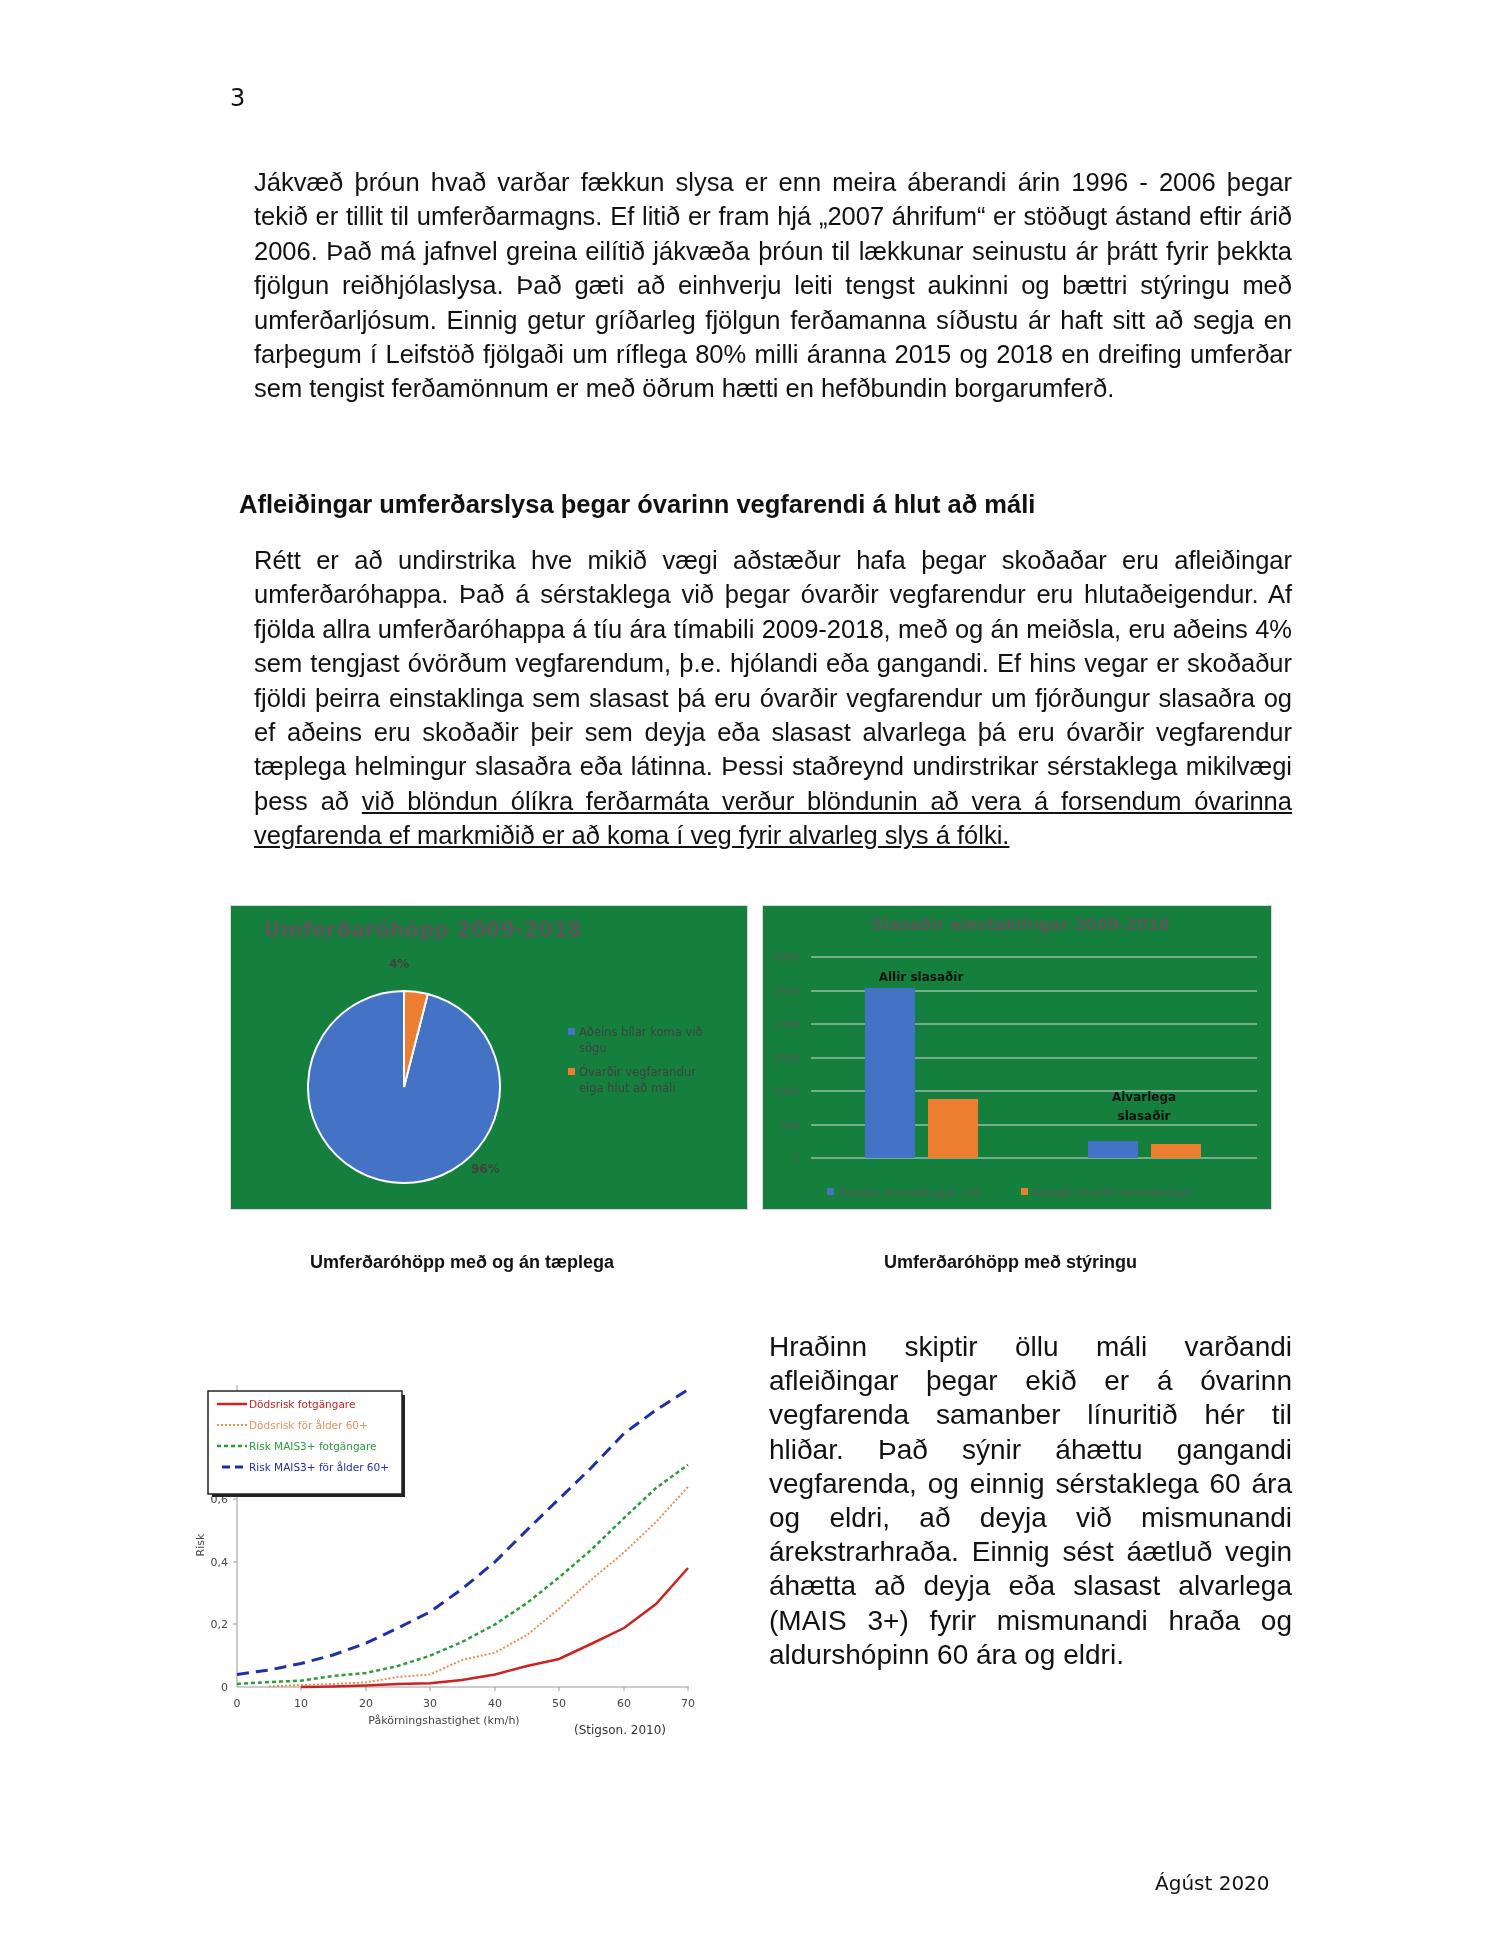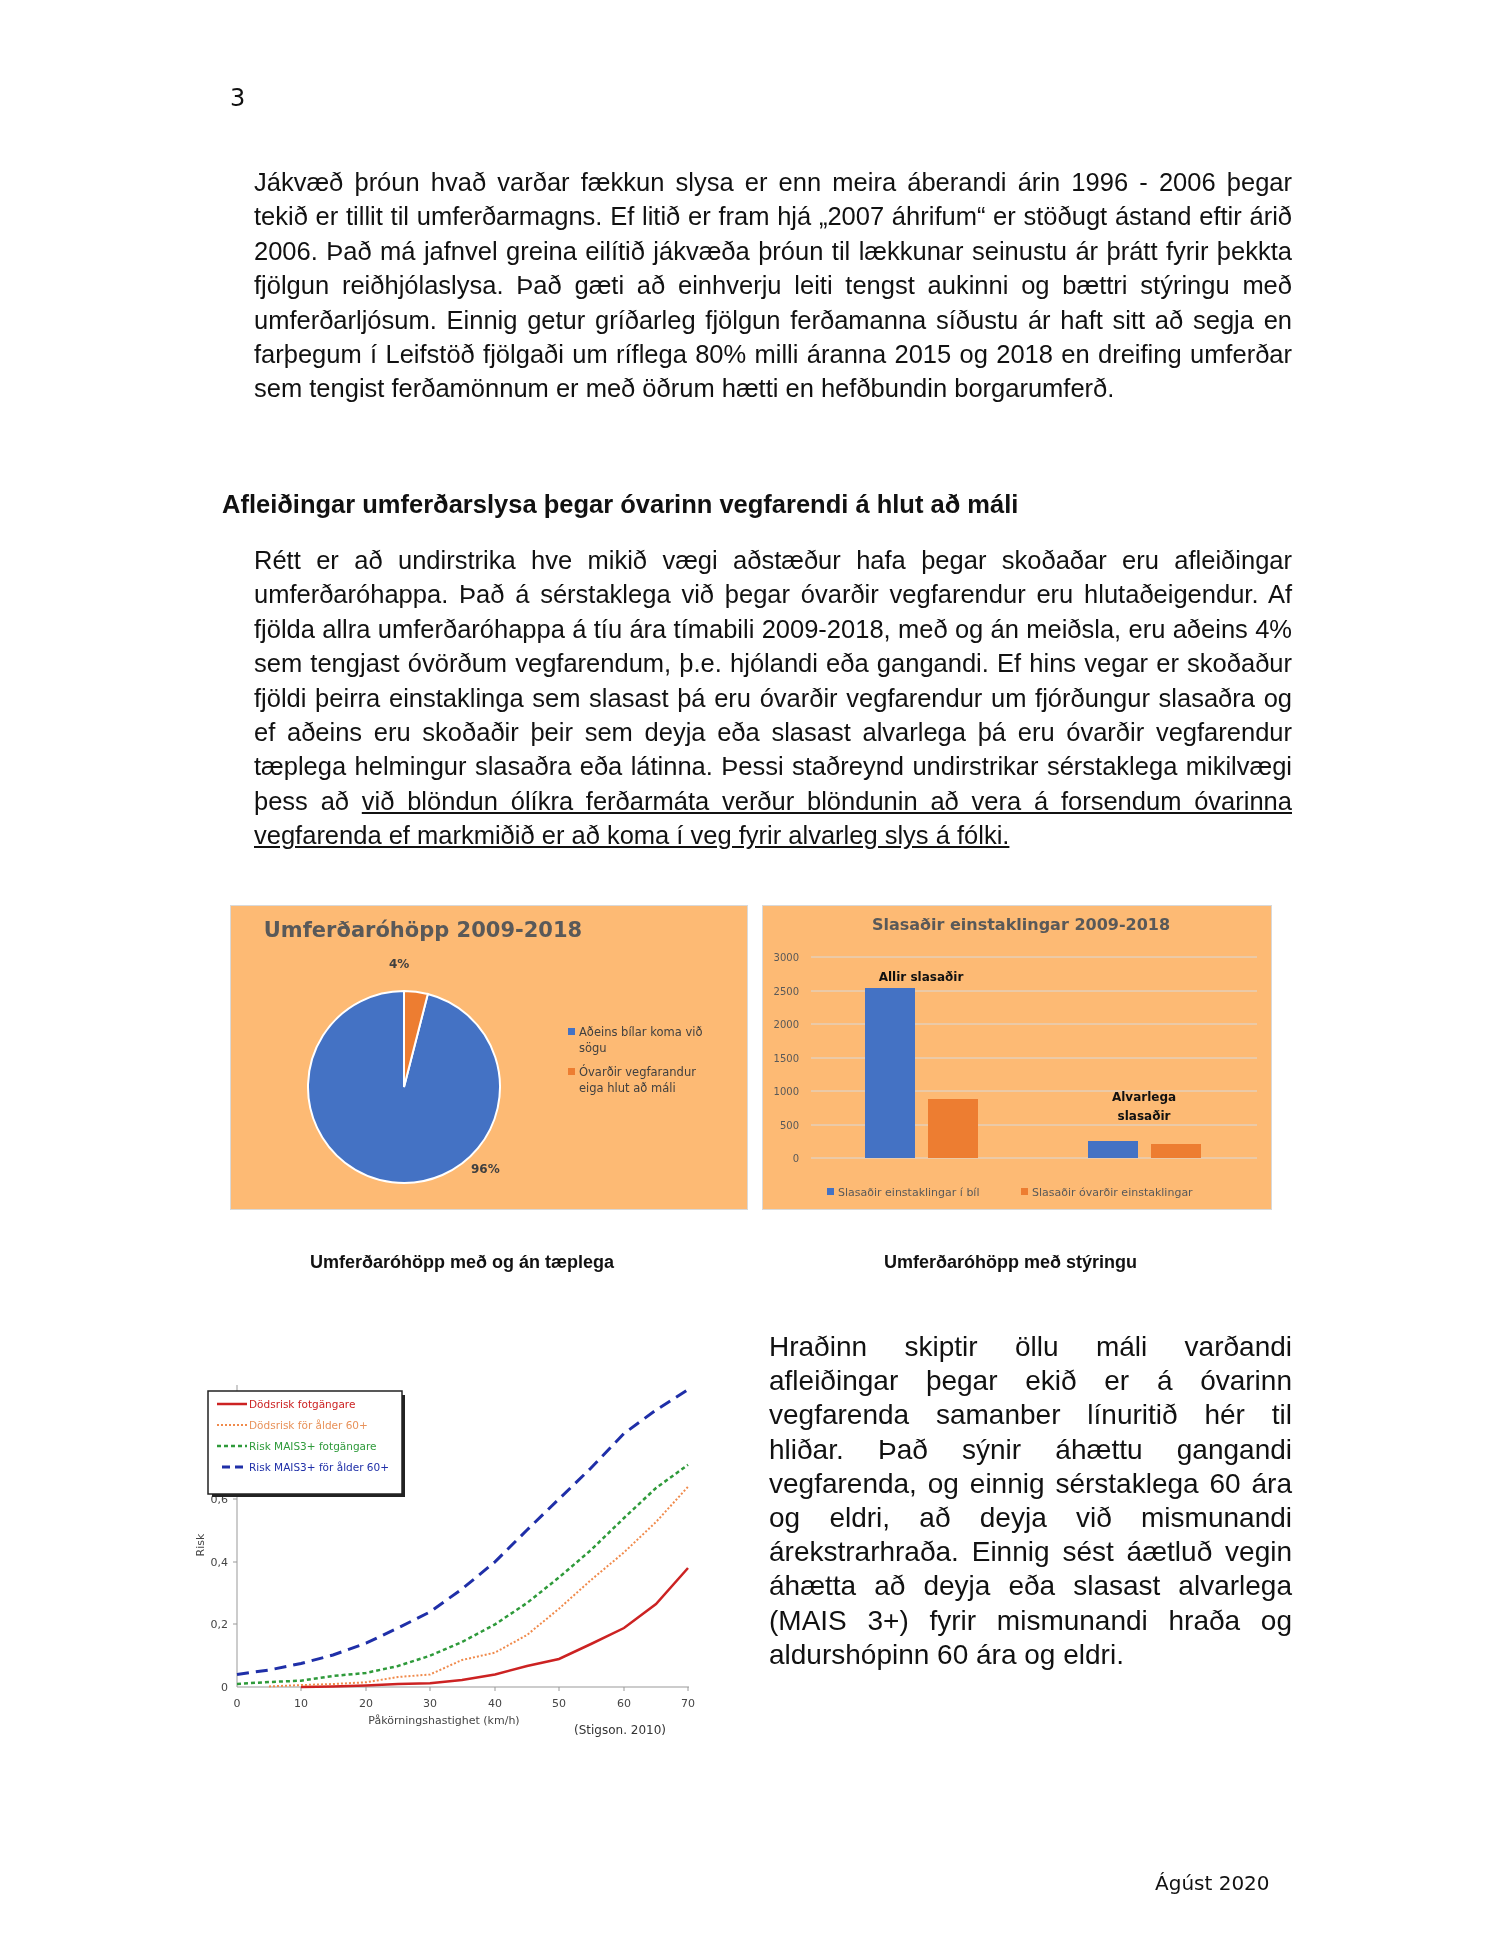--- a/index.html
+++ b/index.html
@@ -1,23 +1,23 @@
 <!DOCTYPE html>
 <html><head>
 <meta charset="utf-8">
 <style>
   html, body { margin:0; padding:0; background:#ffffff; }
   body { width:1500px; height:1942px; position:relative; overflow:hidden; font-family:"Liberation Sans", sans-serif; color:#111; }
   .pagenum { position:absolute; left:230px; top:84px; font-size:24px; font-family:"DejaVu Sans", sans-serif; }
   .para { position:absolute; left:230px; width:1038px; font-size:25.5px; line-height:34.4px; text-align:justify;margin-left:24px; }
   .para .u { text-decoration:underline; }
   #p1 { top:165px; }
-  .heading { position:absolute; left:222px; top:490px; font-size:25.5px; font-weight:bold; }
+  .heading { position:absolute; left:239px; top:490px; font-size:25.5px; font-weight:bold; }
   #p2 { top:543px; }
-  .chartbox { position:absolute; top:905px; height:303px; border:1px solid #d9d9d9; background:#fdba74; font-family:"DejaVu Sans", sans-serif; }
+  .chartbox { position:absolute; top:905px; height:303px; border:1px solid #d9d9d9; background:#15803d; font-family:"DejaVu Sans", sans-serif; }
   #pie { left:230px; width:516px; }
   #bar { left:762px; width:508px; }
   .caption { position:absolute; top:1252px; font-size:18px; font-weight:bold; }
   #cap1 { left:310px; }
   #cap2 { left:884px; }
   #linechart { position:absolute; left:190px; top:1370px; width:540px; height:380px; }
   #p3 { left:745px; top:1330px; width:523px; font-size:28px; line-height:34.2px; }
   .footer { position:absolute; left:1155px; top:1827px; font-size:20px; font-family:"DejaVu Sans", sans-serif;margin-top:44px; }
   svg text { font-family:"DejaVu Sans", sans-serif; }
 </style>

